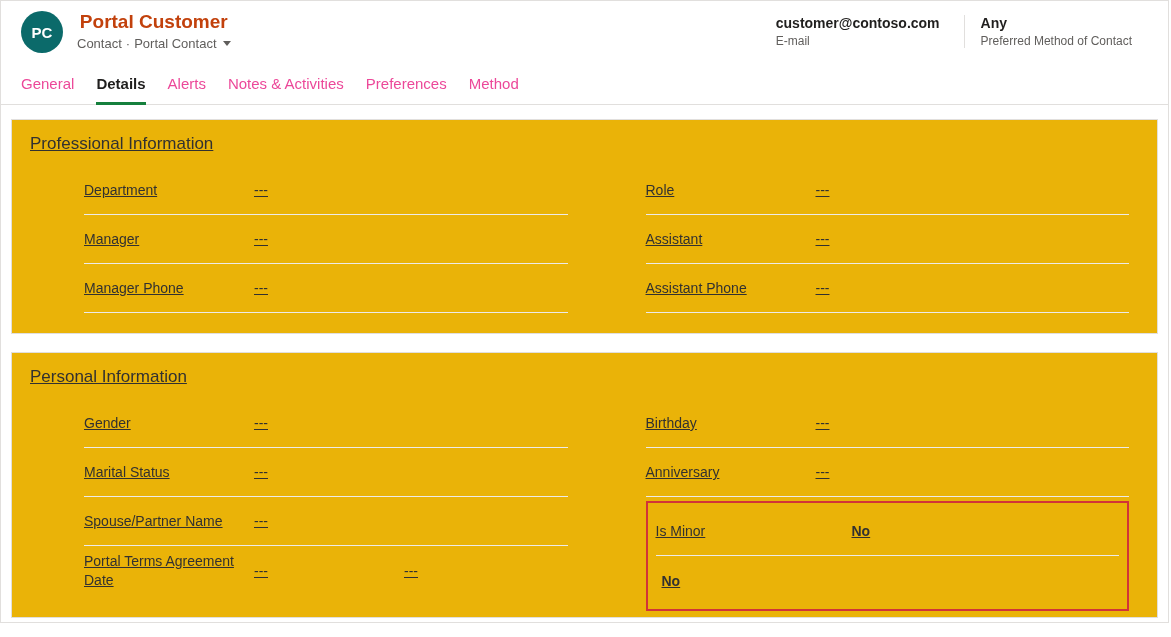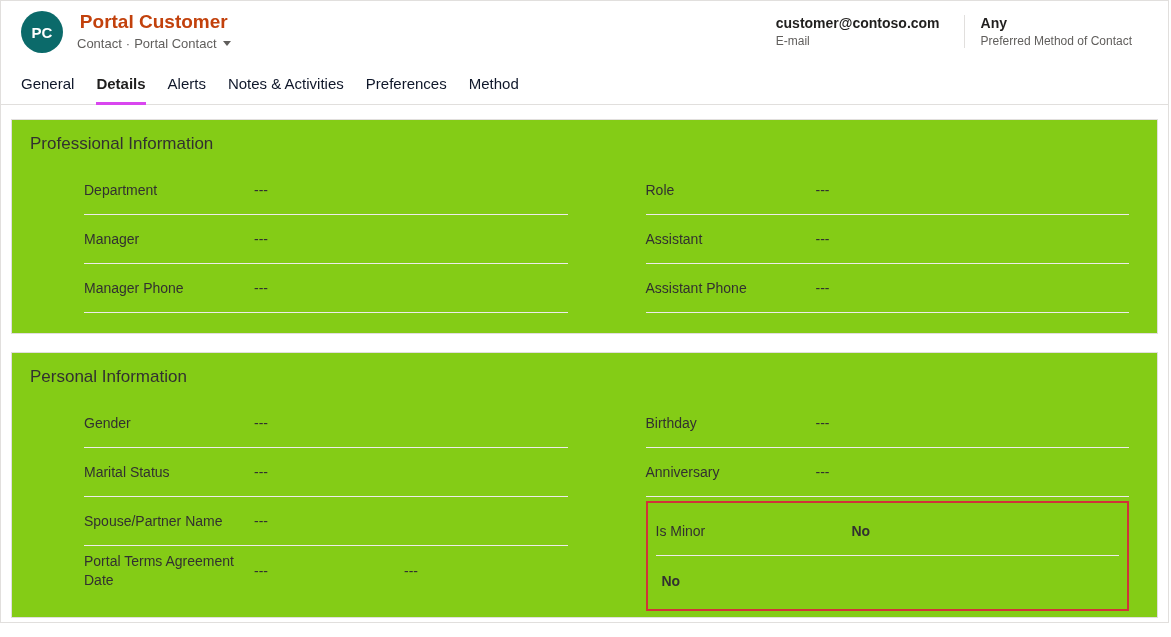--- a/index.html
+++ b/index.html
@@ -70,40 +70,41 @@
   .meta-val { font-size: 14px; font-weight: 600; color: #201f1e; line-height: 1.2; }
   .meta-lbl { font-size: 12px; color: #605e5c; margin-top: 2px; }
   .tabs {
     display: flex;
     gap: 22px;
     padding: 22px 20px 0 20px;
     border-bottom: 1px solid #e1dfdd;
   }
   .tab {
     font-size: 15px;
-    color: #0f172a;
+    color: #ec4899;
     padding: 0 0 10px 0;
     cursor: pointer;
     border-bottom: 3px solid transparent;
     margin-bottom: -1px;
   }
   .tab.active {
     font-weight: 600;
-    border-bottom: 3px solid #d946ef;
+    border-bottom: 3px solid #15803d;
     color: #201f1e;
   }
   .body {
     padding: 14px 10px 4px 10px;
     background: #fff;
   }
   .card {
     border: 1px solid #e1dfdd;
-    background: #84cc16;
+    background: #eab308;
     padding: 8px 14px 20px 14px;
     margin-bottom: 18px;
+    text-decoration: underline;
   }
   .sec-title {
     font-size: 17px;
     font-weight: 400;
     color: #323130;
     padding: 6px 4px 12px 4px;
   }
   .cols {
     display: flex;
     gap: 34px;

